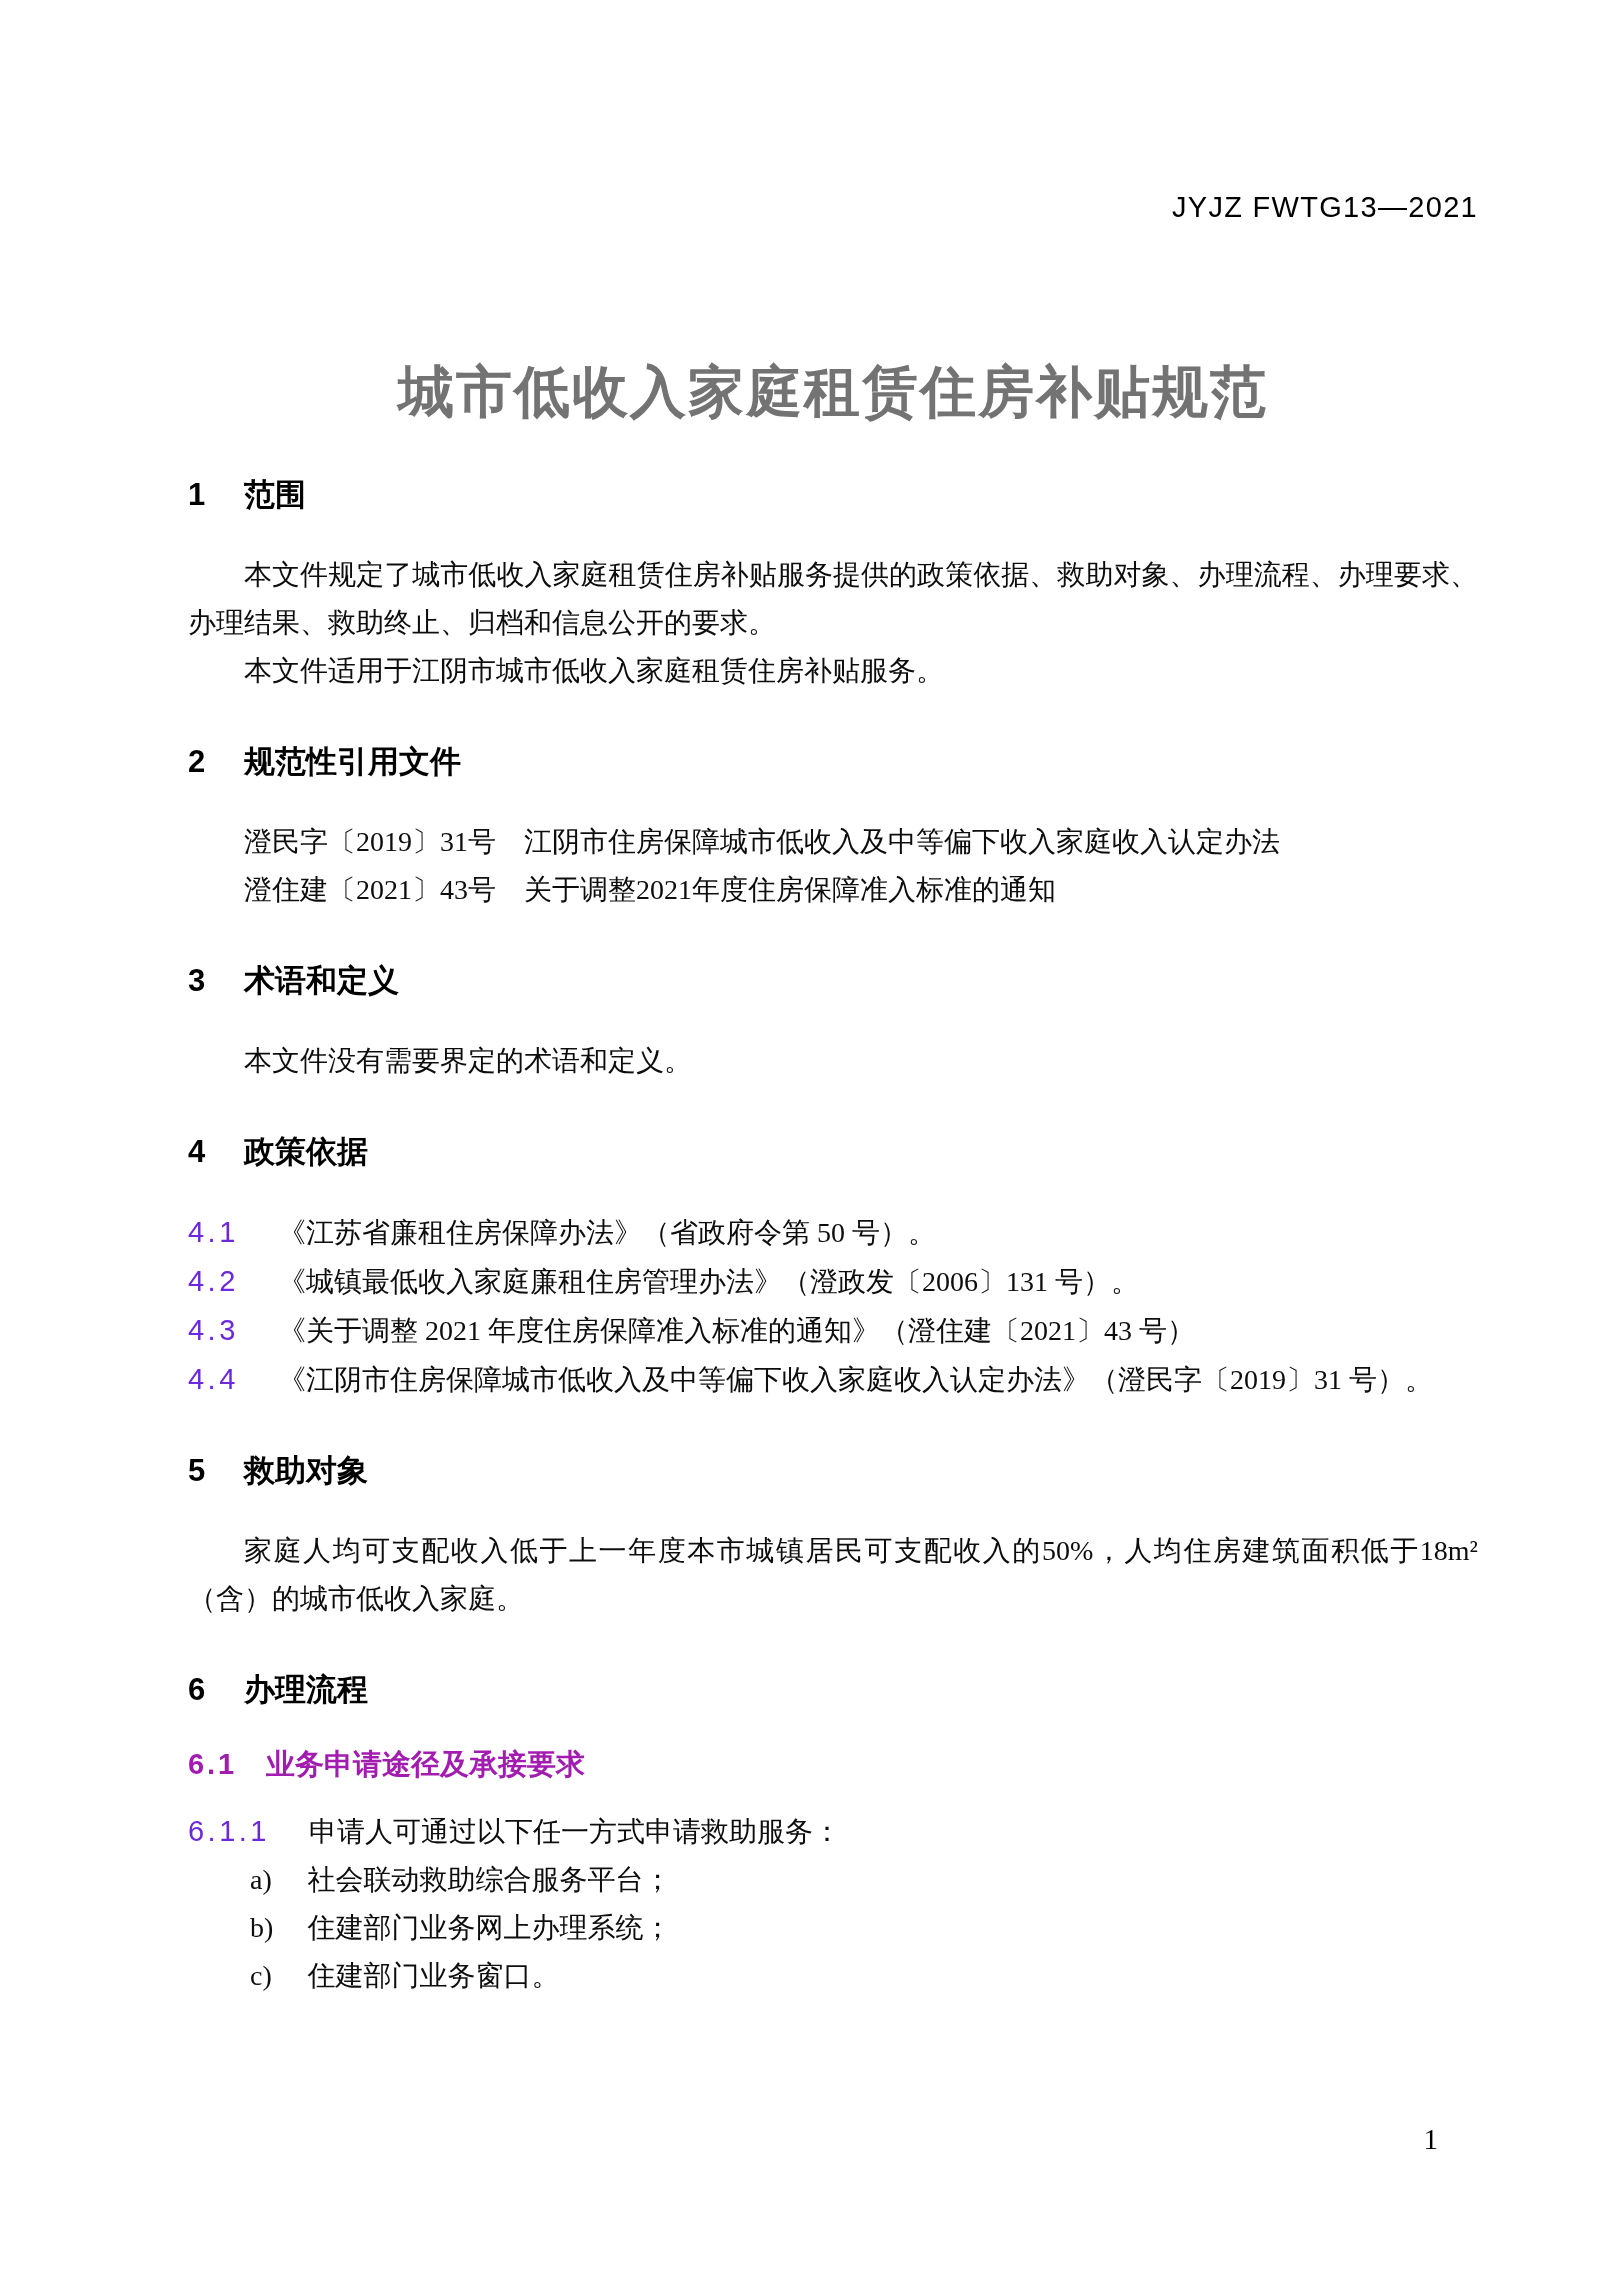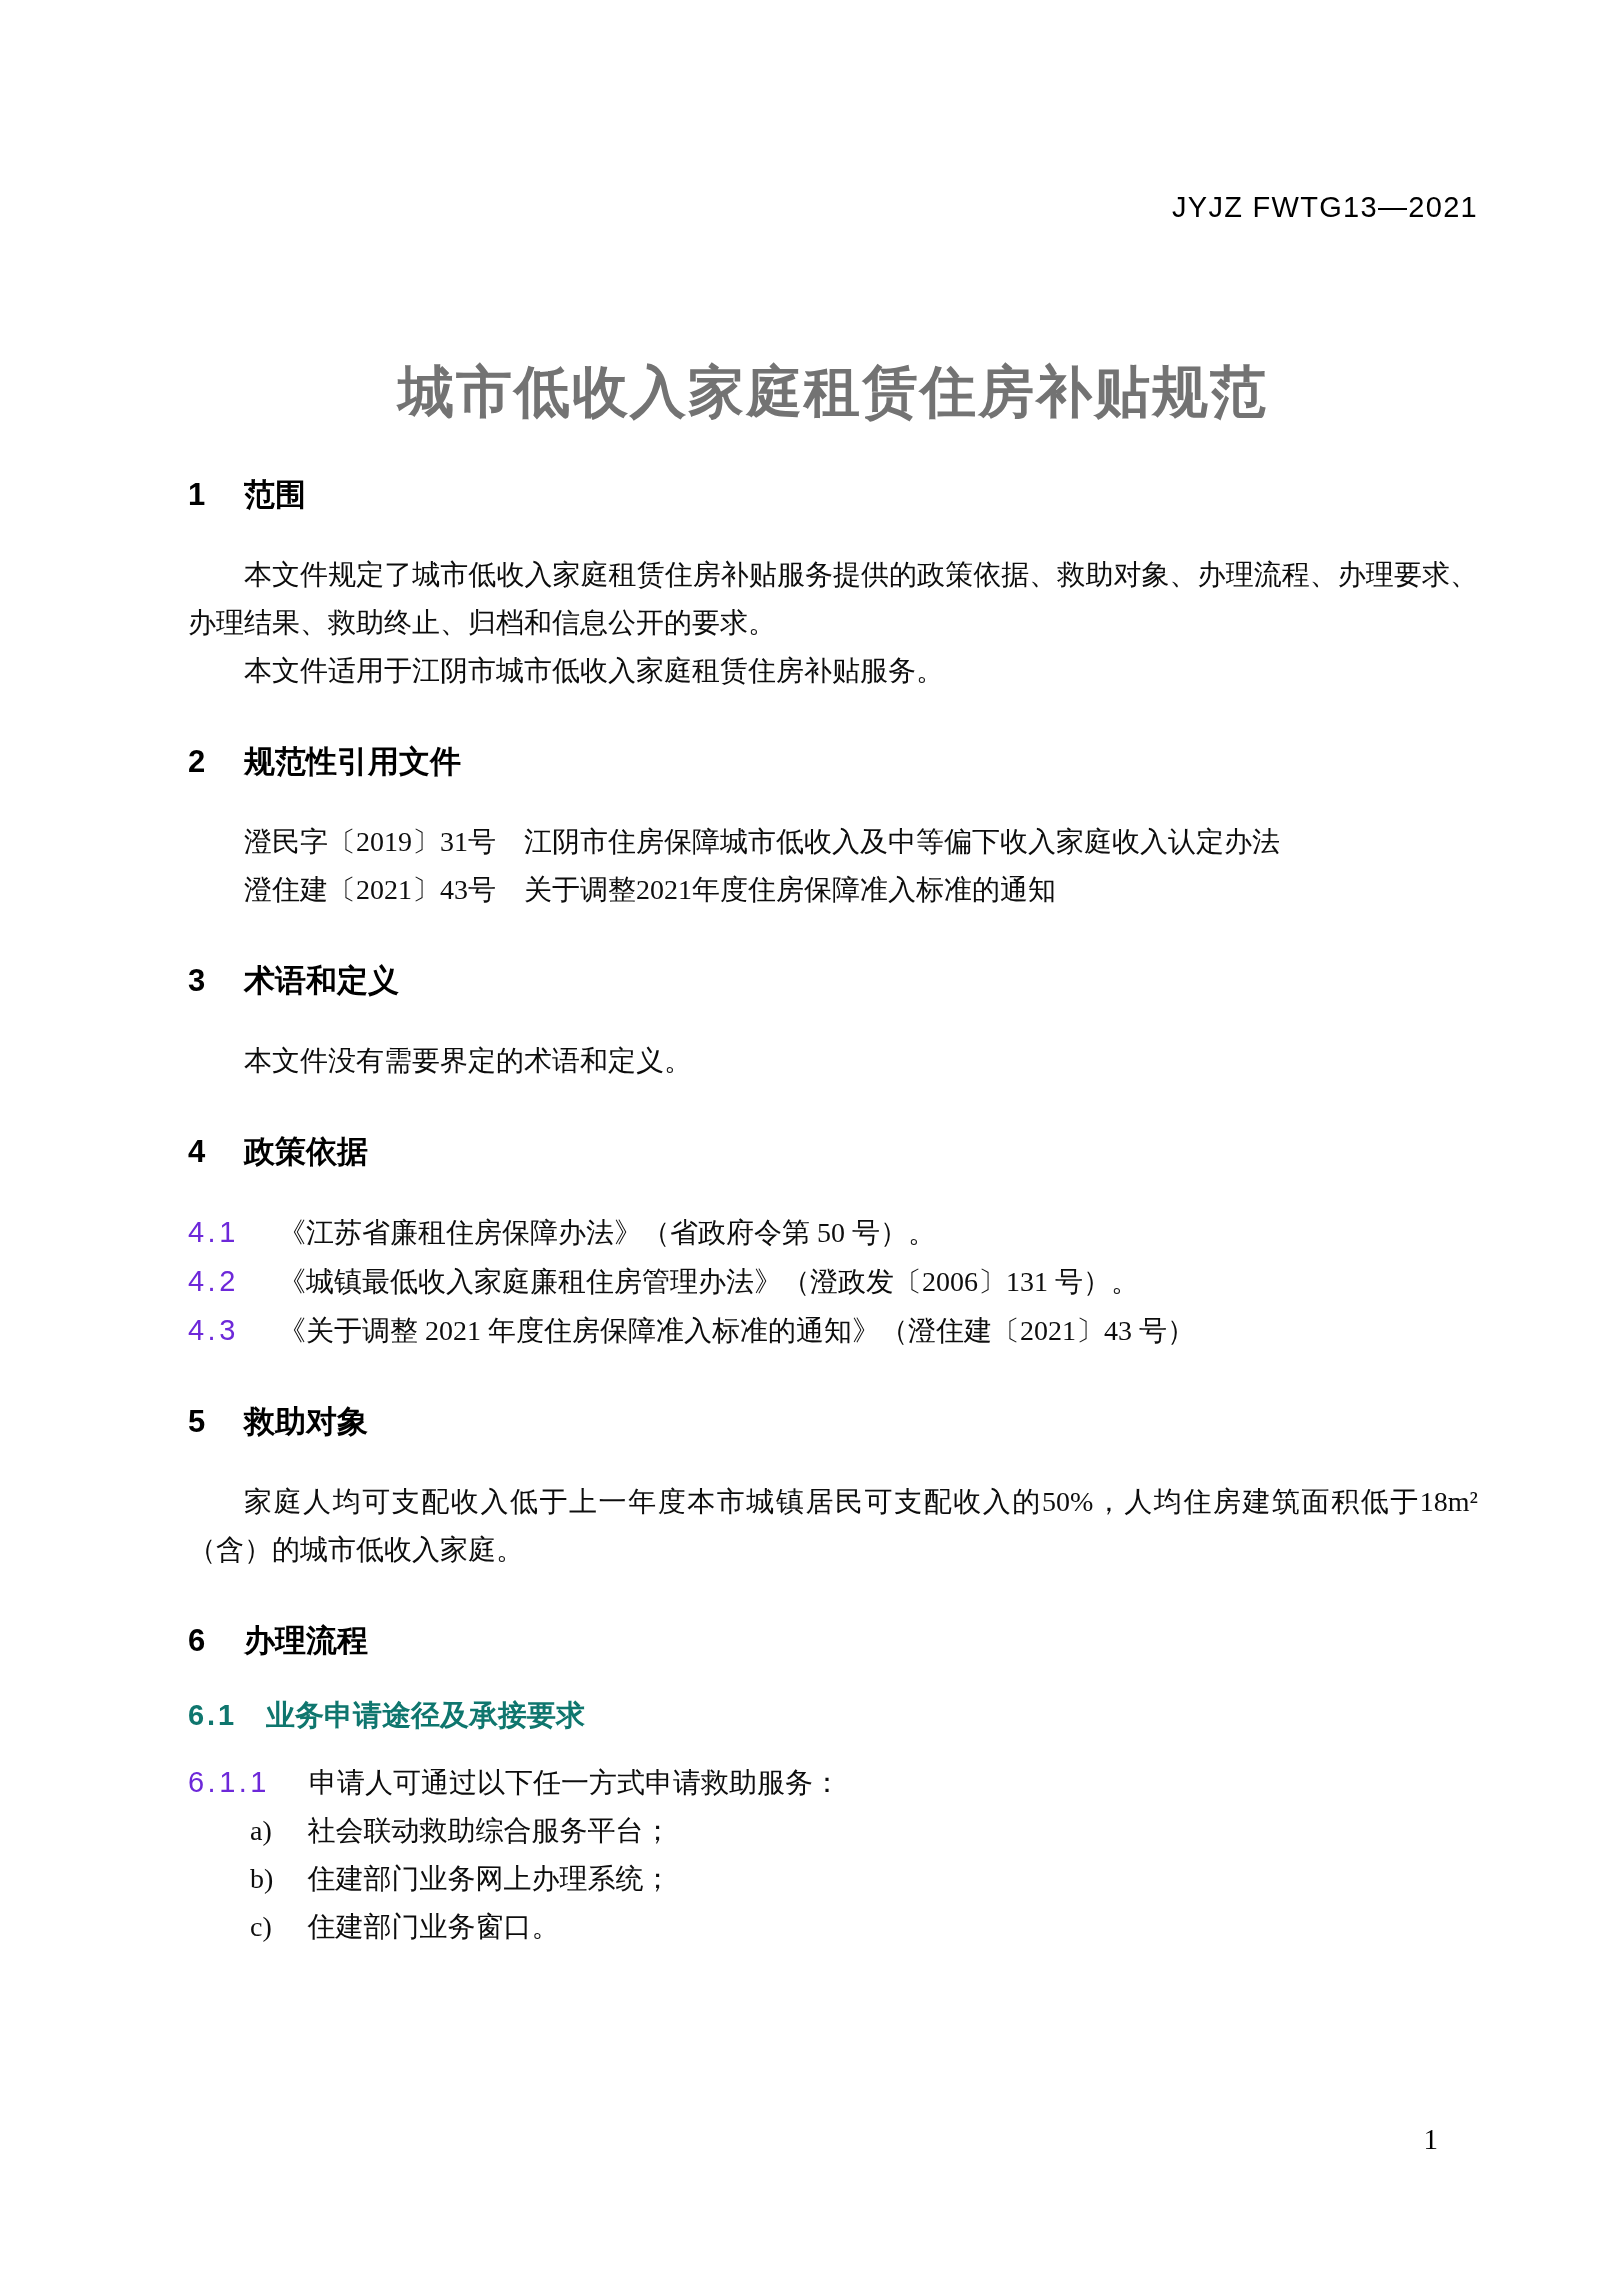--- a/index.html
+++ b/index.html
@@ -57,21 +57,21 @@
     display: inline-block;
     margin-right: 1.15em;
     letter-spacing: 0.1em;
   }
   .sub-heading {
     margin: 31px 0 23.6px 0;
     font-family: "Liberation Sans", sans-serif;
     font-weight: 700;
     font-size: 29px;
     line-height: 37px;
-    color: #0f766e;
+    color: #a21caf;
   }
   .sub-heading .h-num {
     display: inline-block;
     margin-right: 1.0em;
     letter-spacing: 0.1em;
   }
   
   .para {
     text-align: justify;
     text-indent: 2em;
@@ -154,20 +154,24 @@
     <span class="clause-text">《江苏省廉租住房保障办法》（省政府令第 50 号）。</span>
   </div>
   <div class="clause-row">
     <span class="clause-num">4.2</span>
     <span class="clause-text">《城镇最低收入家庭廉租住房管理办法》（澄政发〔2006〕131 号）。</span>
   </div>
   <div class="clause-row">
     <span class="clause-num">4.3</span>
     <span class="clause-text">《关于调整 2021 年度住房保障准入标准的通知》（澄住建〔2021〕43 号）</span>
   </div>
+  <div class="clause-row">
+    <span class="clause-num">4.4</span>
+    <span class="clause-text">《江阴市住房保障城市低收入及中等偏下收入家庭收入认定办法》（澄民字〔2019〕31 号）。</span>
+  </div>
 
   <div class="sec-heading">
     <span class="h-num">5</span><span>救助对象</span>
   </div>
   <div class="para">家庭人均可支配收入低于上一年度本市城镇居民可支配收入的50%，人均住房建筑面积低于18m²（含）的城市低收入家庭。</div>
 
   <div class="sec-heading">
     <span class="h-num">6</span><span>办理流程</span>
   </div>
   <div class="sub-heading">

